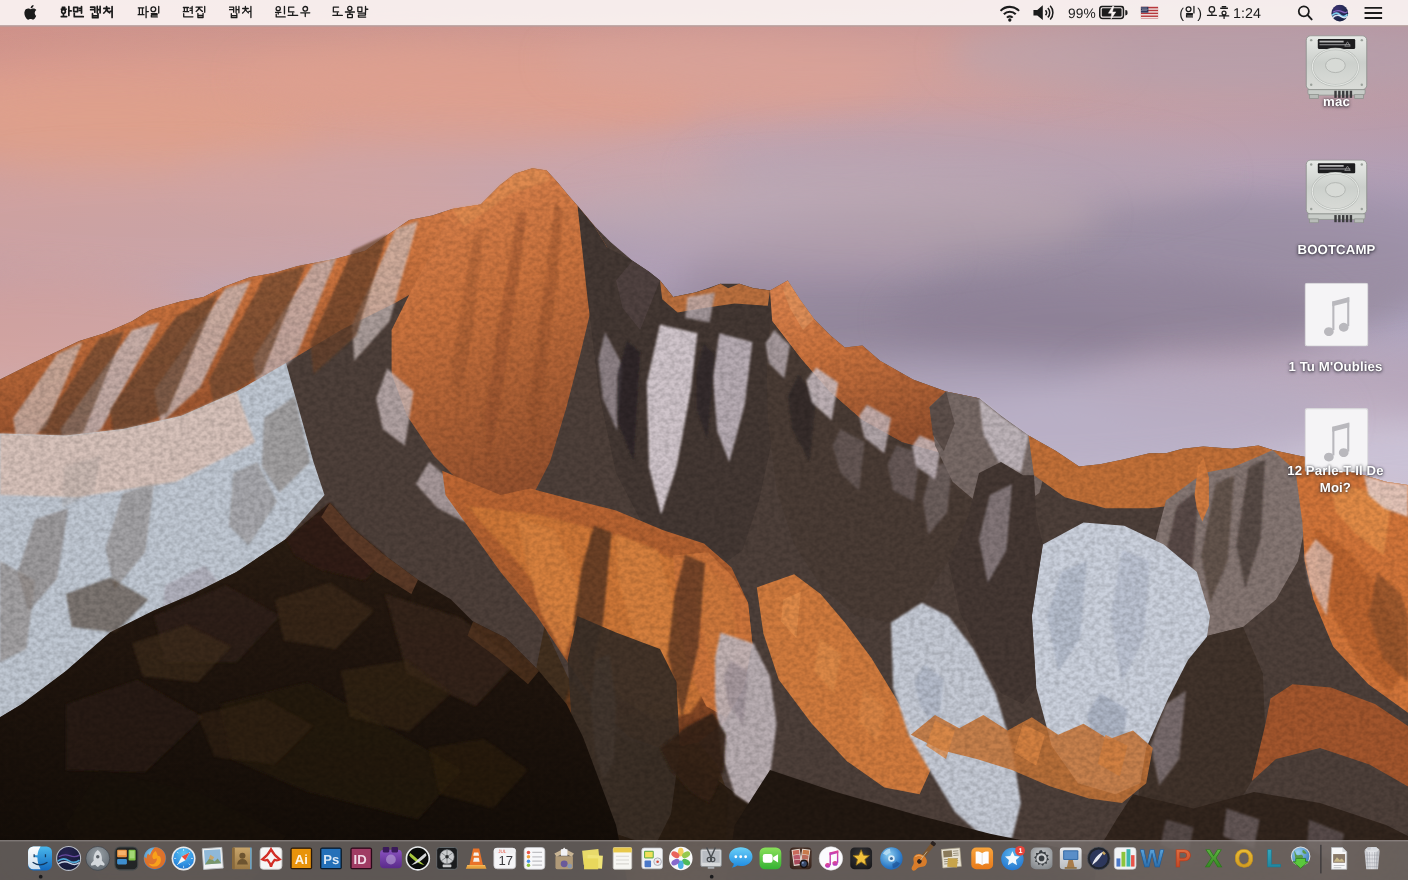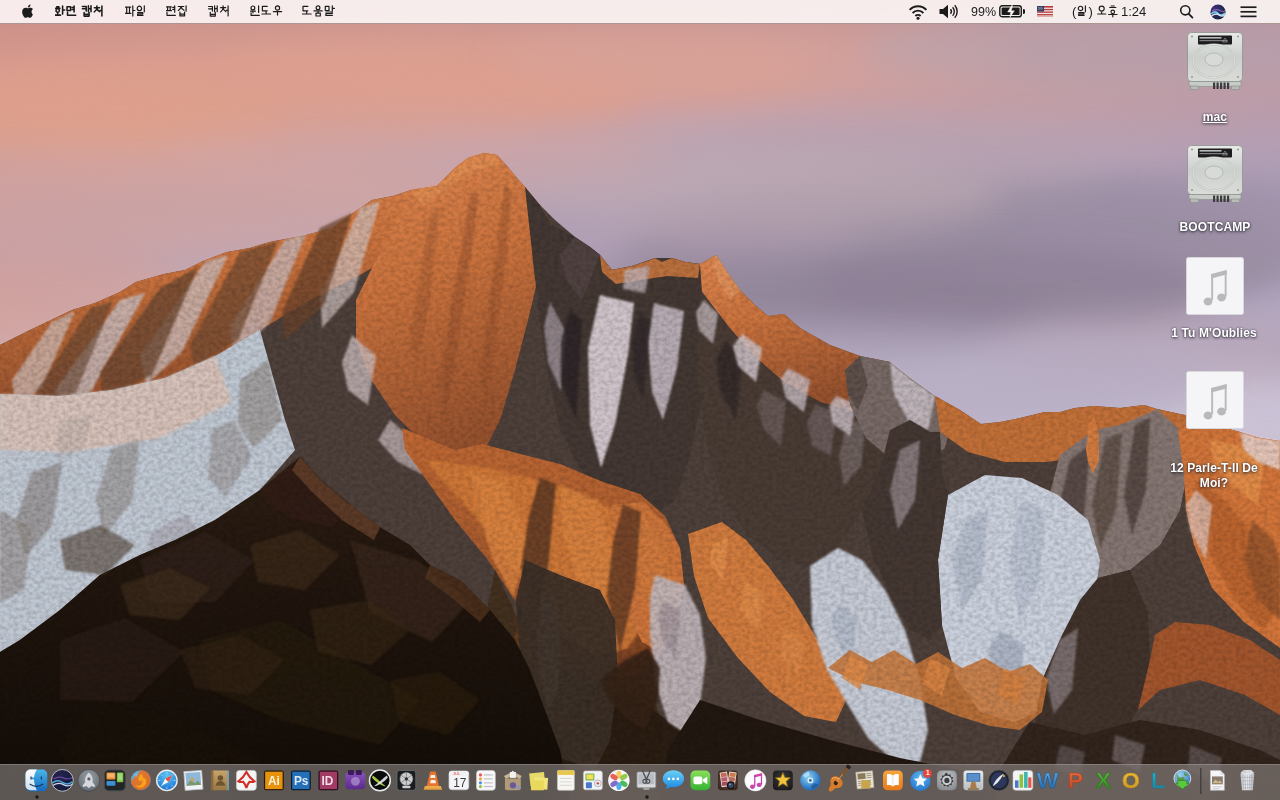--- a/index.html
+++ b/index.html
@@ -415,21 +415,21 @@
 <rect x="5.5" y="54" width="8" height="3.5" fill="#b8bcb8" stroke="#8e928e" stroke-width="0.7"></rect>
 <rect x="46.5" y="54" width="8" height="3.5" fill="#b8bcb8" stroke="#8e928e" stroke-width="0.7"></rect>
 <g fill="#3c3c3e">
       <rect x="28" y="50.5" width="2.2" height="6.5"></rect>
       <rect x="31.5" y="50.5" width="2.2" height="6.5"></rect>
       <rect x="35" y="50.5" width="2.2" height="6.5"></rect>
       <rect x="38.5" y="50.5" width="2.2" height="6.5"></rect>
       <rect x="42" y="50.5" width="2.2" height="6.5"></rect>
     </g>
 </svg>
-<div class="dlab" style="left:1155px;top:110px;width:120px;text-decoration:underline;">mac</div>
+<div class="dlab" style="left:1155px;top:85px;width:120px;">mac</div>
 <svg style="position:absolute;left:1185px;top:145px" width="60" height="58" viewBox="0 0 60 58">
 <defs>
       <linearGradient id="hdbb" x1="0" y1="0" x2="0" y2="1">
         <stop offset="0" stop-color="#e8eae7"></stop>
         <stop offset="0.5" stop-color="#ccd0cc"></stop>
         <stop offset="1" stop-color="#dadcd8"></stop>
       </linearGradient>
     </defs>
 <rect x="2.5" y="0.5" width="55" height="49" rx="4" fill="url(#hdbb)" stroke="#8e928e" stroke-width="0.8"></rect>
 <rect x="13" y="3.5" width="34" height="9" rx="1" fill="#1d1d1f"></rect>
@@ -469,21 +469,21 @@
 <svg style="position:absolute;left:1186px;top:371px" width="58" height="58" viewBox="0 0 58 58">
 <rect x="0.5" y="0.5" width="57" height="57" rx="2" fill="#f5f4f6" stroke="#d8d7da" stroke-width="1"></rect>
 <g fill="#b9b8bd">
       <path d="M22,40.5 a4.4,4 0 1 0 0.1,0 z"></path>
       <path d="M35.5,36.5 a4.4,4 0 1 0 0.1,0 z"></path>
       <rect x="25.2" y="17" width="1.9" height="26"></rect>
       <rect x="38.7" y="13.5" width="1.9" height="26"></rect>
       <path d="M25.2,17 L40.6,13 v4.5 L25.2,21.5 z"></path>
     </g>
 </svg>
-<div class="dlab" style="left:1167px;top:461px;width:94px;line-height:15px;">12 Parle-T-Il De Moi?</div>
+<div class="dlab" style="left:1167px;top:421px;width:94px;line-height:15px;">12 Parle-T-Il De Moi?</div>
 <svg id="docksvg" width="1280" height="38" viewBox="0 0 1280 38">
 <g transform="translate(24.5,6.5)">
       <g transform="scale(0.99)">
         <defs>
           <linearGradient id="fnd" x1="0" y1="0" x2="0" y2="1">
             <stop offset="0" stop-color="#4ab8ec"></stop>
             <stop offset="1" stop-color="#1268be"></stop>
           </linearGradient>
           <linearGradient id="fnw" x1="0" y1="0" x2="0" y2="1">
             <stop offset="0" stop-color="#fdfdfe"></stop>

